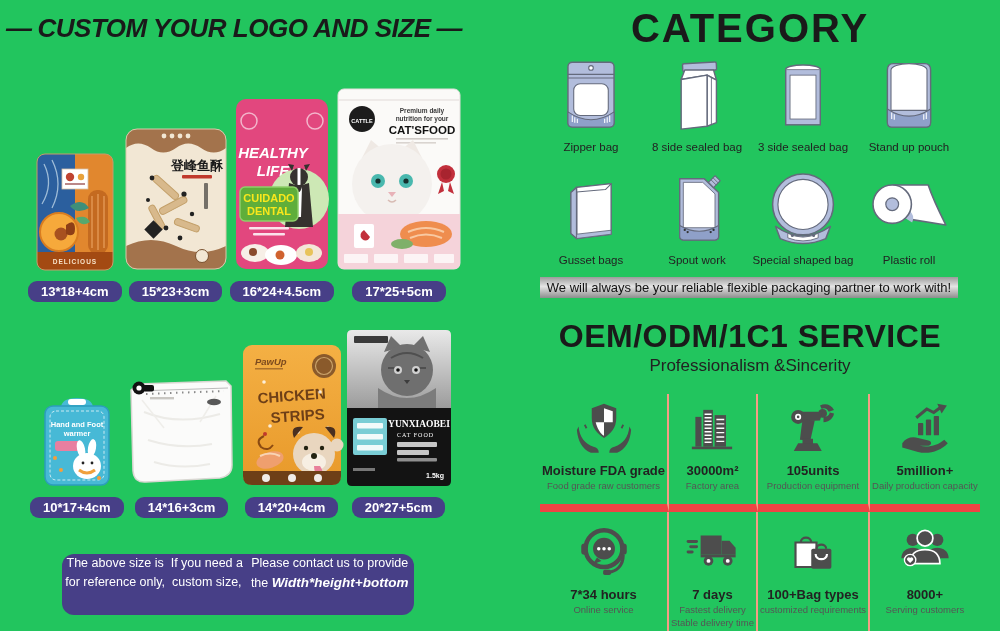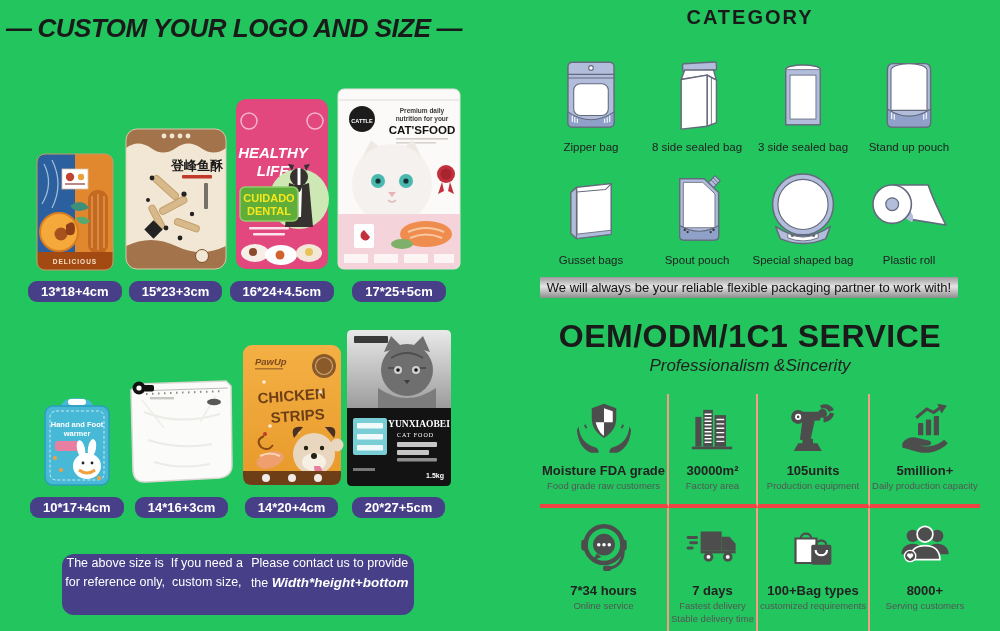--- a/index.html
+++ b/index.html
@@ -14,39 +14,39 @@
   .bag-row2{left:30px;top:328px;width:418px;}
   .bag-col{display:flex;flex-direction:column;align-items:center;}
   .size-pill{margin-top:9px;background:#473f87;color:#fff;font-size:13px;font-weight:bold;
       padding:3px 13px;border-radius:9px;white-space:nowrap;}
   .note-box{position:absolute;left:62px;top:554px;width:352px;height:61px;background:#473f87;
       border-radius:12px;color:#fff;font-size:12.5px;line-height:1.5;text-align:center;
       display:flex;flex-direction:row;justify-content:center;}
   .note-box .em{font-weight:bold;font-style:italic;font-size:13.5px;}
   
   .category-title{position:absolute;left:530px;top:6px;width:440px;text-align:center;
-      font-size:20px;font-weight:bold;letter-spacing:2px;}
+      font-size:40px;font-weight:bold;letter-spacing:2px;}
   .cat-grid{position:absolute;left:538px;top:50px;width:424px;display:grid;
       grid-template-columns:repeat(4,1fr);row-gap:10px;}
   .cat-item{display:flex;flex-direction:column;align-items:center;}
   .cat-icon{height:86px;display:flex;align-items:flex-end;justify-content:center;}
   .cat-label{margin-top:5px;font-size:11.5px;color:#222;white-space:nowrap;}
   .reliable-banner{position:absolute;left:540px;top:277px;width:418px;height:21px;
       background:linear-gradient(180deg,#9b9b9b 0%,#e4e4e4 45%,#8d8d8d 100%);
       display:flex;align-items:center;justify-content:center;font-size:13px;color:#111;white-space:nowrap;}
   .service-title{position:absolute;left:530px;top:318px;width:440px;text-align:center;
       font-size:32px;font-weight:bold;letter-spacing:.5px;}
   .service-subtitle{position:absolute;left:530px;top:356px;width:440px;text-align:center;
-      font-size:17px;color:#222;font-style:italic;}
+      font-size:17px;color:#222;}
   .feat-grid{position:absolute;left:540px;top:394px;width:424px;display:grid;
       grid-template-columns:repeat(4,1fr);}
   .feat{display:flex;flex-direction:column;align-items:center;text-align:center;
       padding:8px 2px 6px;border-right:2px solid #f59d85;}
   .feat.last{border-right:none;}
-  .feat.r1{border-bottom:4px solid #ef4444;min-height:96px;}
+  .feat.r1{border-bottom:8px solid #ef4444;min-height:96px;}
   .feat.r2{min-height:118px;padding-top:12px;}
   .feat-title{font-size:13px;font-weight:bold;margin-top:5px;color:#222;white-space:nowrap;}
   .feat-sub{font-size:9.5px;color:#555;margin-top:2px;white-space:nowrap;}
   .serif{font-family:"Liberation Serif",serif;}
 </style>
 </head>
 <body>
 
 <div class="canvas">
 
@@ -401,21 +401,21 @@
             <line x1="68" y1="9" x2="78" y2="9" stroke="#646a7c" stroke-width="1.2"></line>
             <line x1="68" y1="13" x2="78" y2="13" stroke="#646a7c" stroke-width="1.2"></line>
           </g>
           <path d="M26,73 Q53,89 80,73 L80,88 Q80,93 75,93 L31,93 Q26,93 26,88 Z" fill="#8fa0c9" stroke="#646a7c" stroke-width="1.5"></path>
           <circle cx="33" cy="79" r="1.6" fill="#333"></circle>
             <circle cx="37" cy="82" r="1.6" fill="#333"></circle>
           <circle cx="73" cy="79" r="1.6" fill="#333"></circle>
             <circle cx="69" cy="82" r="1.6" fill="#333"></circle>
         </svg>
       </div>
-      <div class="cat-label">Spout pouch</div>
+      <div class="cat-label">Spout work</div>
     </div>
 
     <div class="cat-item">
       <div class="cat-icon">
         <svg width="76" height="80" viewBox="0 0 100 100">
           <circle cx="50" cy="44" r="40" fill="#b2bddc" stroke="#646a7c" stroke-width="2"></circle>
           <circle cx="50" cy="44" r="33" fill="#fff" stroke="#646a7c" stroke-width="1.5"></circle>
           <path d="M14,73 Q50,98 86,73 L80,89 Q50,102 20,89 Z" fill="#b2bddc" stroke="#646a7c" stroke-width="2" stroke-linejoin="round"></path>
           <path d="M30,82 Q50,92 70,82 L70,88 Q50,96 30,88 Z" fill="#fff" stroke="#646a7c" stroke-width="1.2"></path>
           <circle cx="36" cy="85" r="2" fill="#646a7c"></circle>

